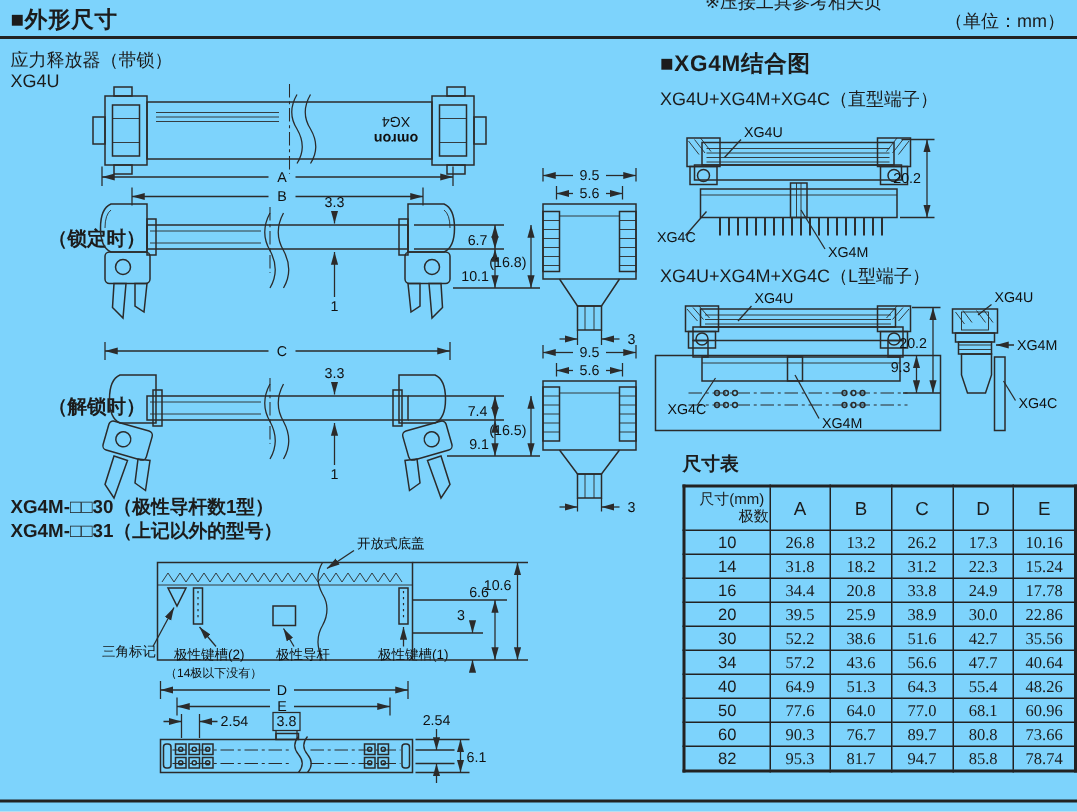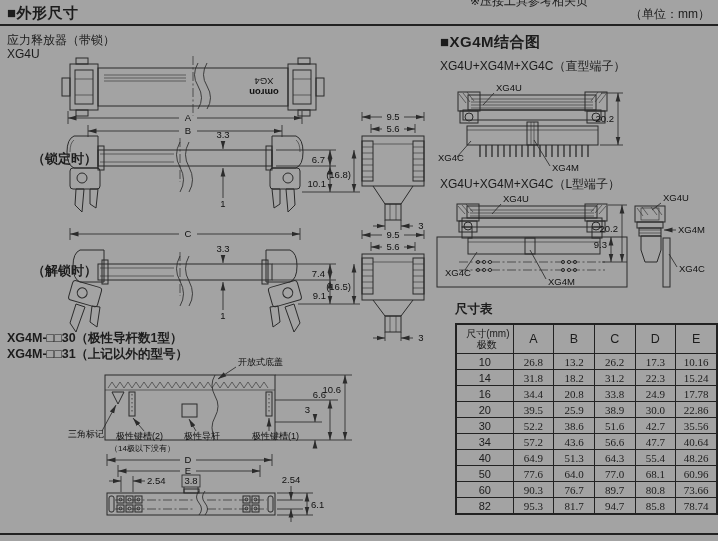--- a/index.html
+++ b/index.html
@@ -1,16 +1,16 @@
 <!DOCTYPE html>
 <html><head>
 <meta charset="utf-8">
 <style>
   html,body{margin:0;padding:0;background:#e8e8e8;}
-  #page{position:relative;width:718px;height:541px;background:#a3a3a3;overflow:hidden;
+  #page{position:relative;width:718px;height:541px;background:#7dd3fc;overflow:hidden;
         font-family:"Liberation Sans","DejaVu Sans",sans-serif;color:#1c1c1c;}
   .t{position:absolute;white-space:nowrap;}
   .h1{font-size:15px;font-weight:700;letter-spacing:0.5px;text-align:center;}
   .h2{font-size:12px;}
   .h2b{font-size:12.5px;font-weight:600;}
   .small{font-size:12px;}
   .state{font-size:13px;font-weight:700;}
   .rule{position:absolute;left:0;width:718px;height:2px;background:#222;}
   .dwg{position:absolute;}
   svg line,svg path,svg rect,svg polygon,svg circle,svg polyline{stroke:#2b2b2b;fill:none;stroke-width:1;}
@@ -27,21 +27,21 @@
   #dimtable{position:absolute;left:455px;top:323px;border-collapse:collapse;table-layout:fixed;}
   #dimtable th,#dimtable td{border:1px solid #222;padding:0;text-align:center;}
   #dimtable{border:2px solid #222;}
   #dimtable th{height:28px;font-size:12.5px;font-weight:400;}
   #dimtable th.corner{width:56px;font-size:10px;line-height:1.15;}
   #dimtable th.col{width:40px;}
   #dimtable td{height:15px;font-size:11px;}
   #dimtable td.poles{font-family:"Liberation Sans",sans-serif;}
   #dimtable td.val{font-family:Liberation Serif, serif;font-size:11px;}
   .corner .ct{display:block;text-align:right;padding-right:3px;}
-  .corner .cb{display:block;text-align:center;padding-left:4px;}
+  .corner .cb{display:block;text-align:right;padding-left:4px;}
 </style>
 </head>
 <body>
 
 <div id="page">
 
   <svg width="0" height="0" style="position:absolute">
     <defs>
       <marker id="arr" markerWidth="10" markerHeight="7" refX="8.5" refY="3" orient="auto-start-reverse" markerUnits="userSpaceOnUse">
         <path d="M0,0.6 L8.5,3 L0,5.4 Z" style="fill:#2b2b2b;stroke:none"></path>

